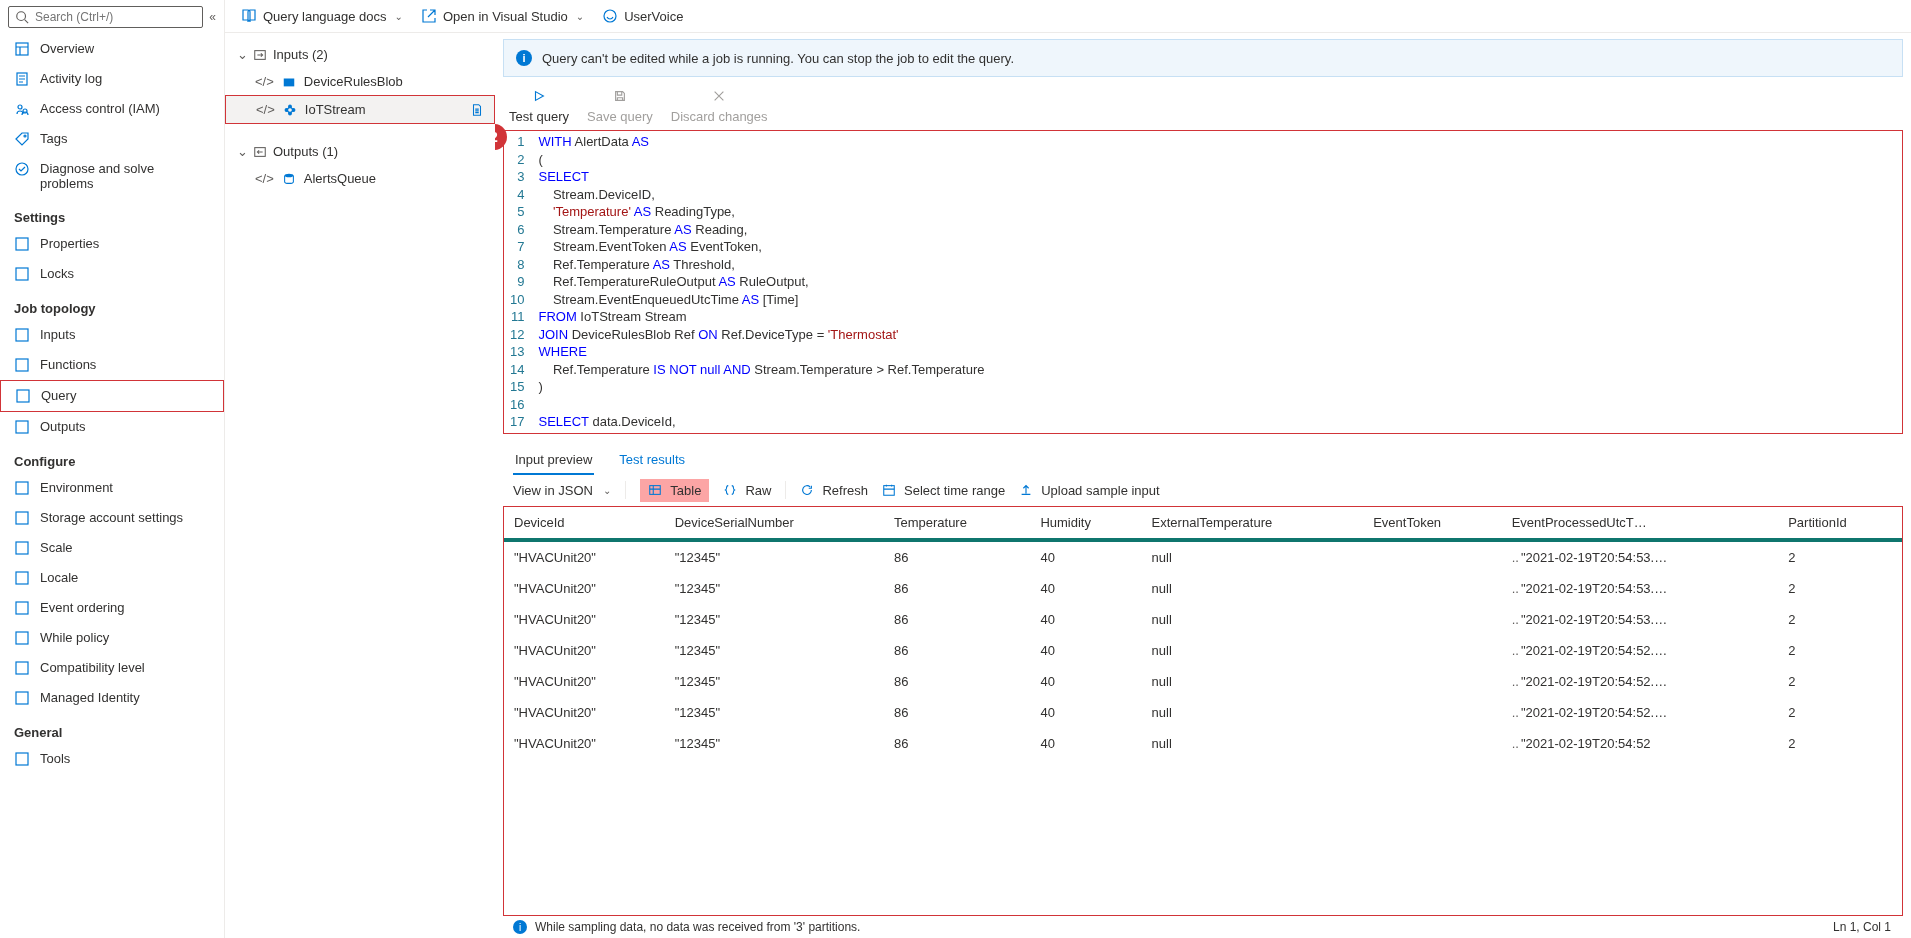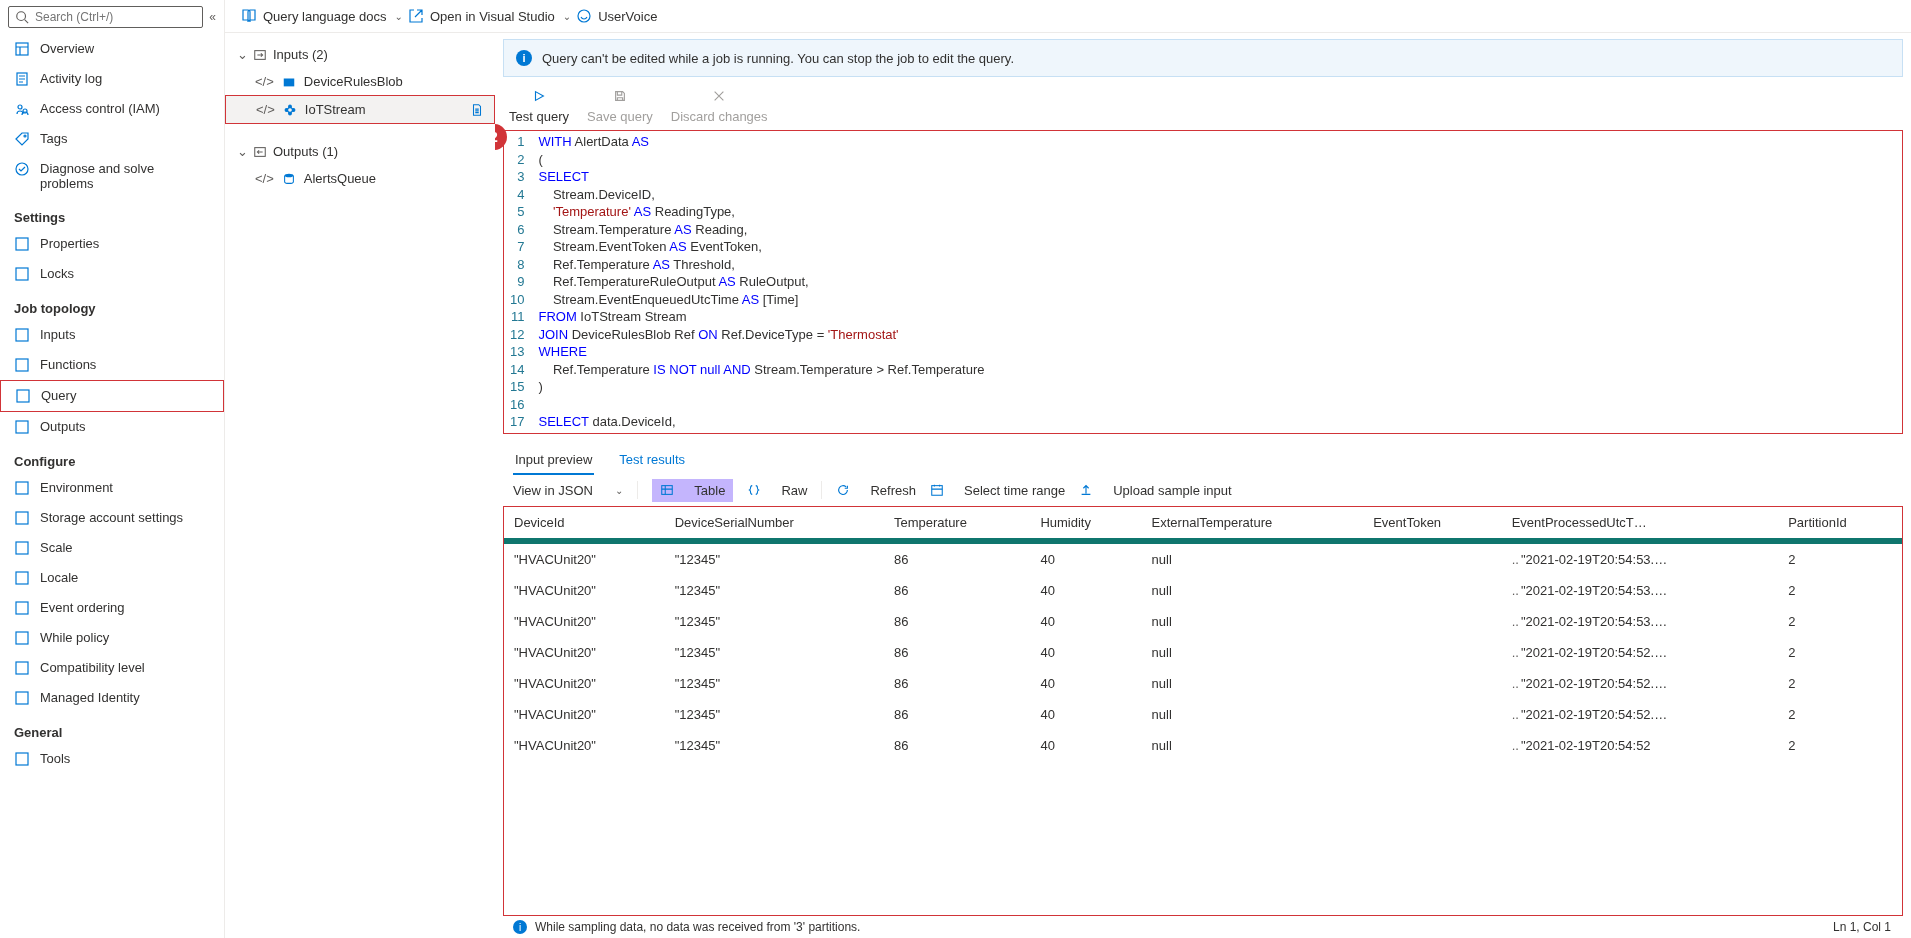--- a/index.html
+++ b/index.html
@@ -11,21 +11,21 @@
 .search-box { flex:1; display:flex; align-items:center; border:1px solid #605e5c; border-radius:2px; padding:3px 6px; gap:6px; color:#605e5c; }
 .search-box svg{width:14px;height:14px;}
 .search-box input { border:none; outline:none; font-size:12px; flex:1; background:transparent; color:#323130;}
 .collapse-btn{ color:#605e5c; cursor:pointer; font-size:12px; }
 .nav-item { display:flex; align-items:flex-start; gap:10px; padding:7px 14px; cursor:pointer; color:#323130; }
 .nav-item.active{ background:#fff; border:1px solid #d13438; }
 .nav-icon { width:16px; height:16px; display:flex; align-items:center; justify-content:center; color:#0078d4; flex-shrink:0;}
 .nav-icon svg{width:16px;height:16px;}
 .section-head { padding:12px 14px 4px; font-weight:600; color:#323130; }
 .main { flex:1; display:flex; flex-direction:column; overflow:hidden; }
-.topbar { display:flex; align-items:center; gap:5px; padding:8px 16px; border-bottom:1px solid #edebe9; }
+.topbar { display:flex; align-items:center; gap:18px; padding:8px 16px; border-bottom:1px solid #edebe9; }
 .tb-link{ display:flex; align-items:center; gap:6px; color:#323130; cursor:pointer;}
 .tb-link svg{width:16px;height:16px;color:#0078d4;}
 .chev{color:#605e5c;font-size:10px;margin-left:2px;}
 .content{ flex:1; display:flex; overflow:hidden;}
 .io-panel { width:270px; padding:8px 0; overflow-y:auto;}
 .io-group-head{ display:flex; align-items:center; gap:6px; padding:6px 12px; cursor:pointer;}
 .io-group-head .chev2{width:10px;color:#605e5c;}
 .io-item{ display:flex; align-items:center; gap:8px; padding:6px 12px 6px 30px; cursor:pointer; position:relative;}
 .io-item.active{ background:#f3f2f1; border:1px solid #d13438;}
 .io-item .code-icon{color:#605e5c;}
@@ -43,29 +43,29 @@
 .gutter{ background:#fff; color:#237893; text-align:right; padding:2px 10px 2px 6px; font-family:Consolas,monospace; font-size:13px; line-height:17.5px; user-select:none;}
 .code{ flex:1; font-family:Consolas,monospace; font-size:13px; line-height:17.5px; padding:2px 4px; overflow:auto; white-space:pre;}
 .kw{color:#0000ff;} .str{color:#a31515;}
 .marker{ position:absolute; width:26px;height:26px;border-radius:50%;background:#d13438;color:#fff;display:flex;align-items:center;justify-content:center;font-weight:600;font-size:14px;z-index:5;}
 .results-area{ flex:1; display:flex; flex-direction:column; overflow:hidden; margin:8px 8px 0; position:relative;}
 .tabs{ display:flex; gap:23px; padding:4px 10px 0;}
 .tab{ padding:6px 2px; cursor:pointer; color:#0078d4;}
 .tab.active{ color:#323130; border-bottom:2px solid #0078d4; font-weight:400;}
 .hint{ padding:8px 10px; color:#323130;}
 .results-toolbar{ display:flex; align-items:center; gap:14px; padding:4px 10px;}
-.rt-item{display:flex;align-items:center;gap:20px;cursor:pointer;}
+.rt-item{display:flex;align-items:center;gap:8px;cursor:pointer;}
 .rt-item svg{width:14px;height:14px;color:#0078d4;}
-.rt-item.active{ background:#c4b5fd; padding:4px 8px; }
+.rt-item.active{ background:#fca5a5; padding:4px 8px; }
 .data-table{ flex:1; overflow:auto; border:1px solid #d13438; position:relative;}
 .data-table::-webkit-scrollbar{height:14px;width:14px;}
 .data-table::-webkit-scrollbar-thumb{background:#c8c8c8;}
 table{ border-collapse:collapse; width:100%; min-width:1020px;}
 th,td{ text-align:left; padding:8px 10px; font-weight:400; white-space:nowrap;}
-thead th{ border-bottom:6px solid #0f766e;}
+thead th{ border-bottom:4px solid #0f766e;}
 .status-bar{ display:flex; align-items:center; padding:4px 10px; gap:8px; font-size:12px; color:#323130;}
 .status-bar .info-icon{width:14px;height:14px;border-radius:50%;background:#0078d4;color:#fff;display:flex;align-items:center;justify-content:center;font-size:10px;}
 .cursor-pos{ position:absolute; right:12px; bottom:4px; font-size:12px; color:#323130;}
 </style>
 </head>
 <body>
 
 <div class="app">
 
   <aside class="sidebar">

